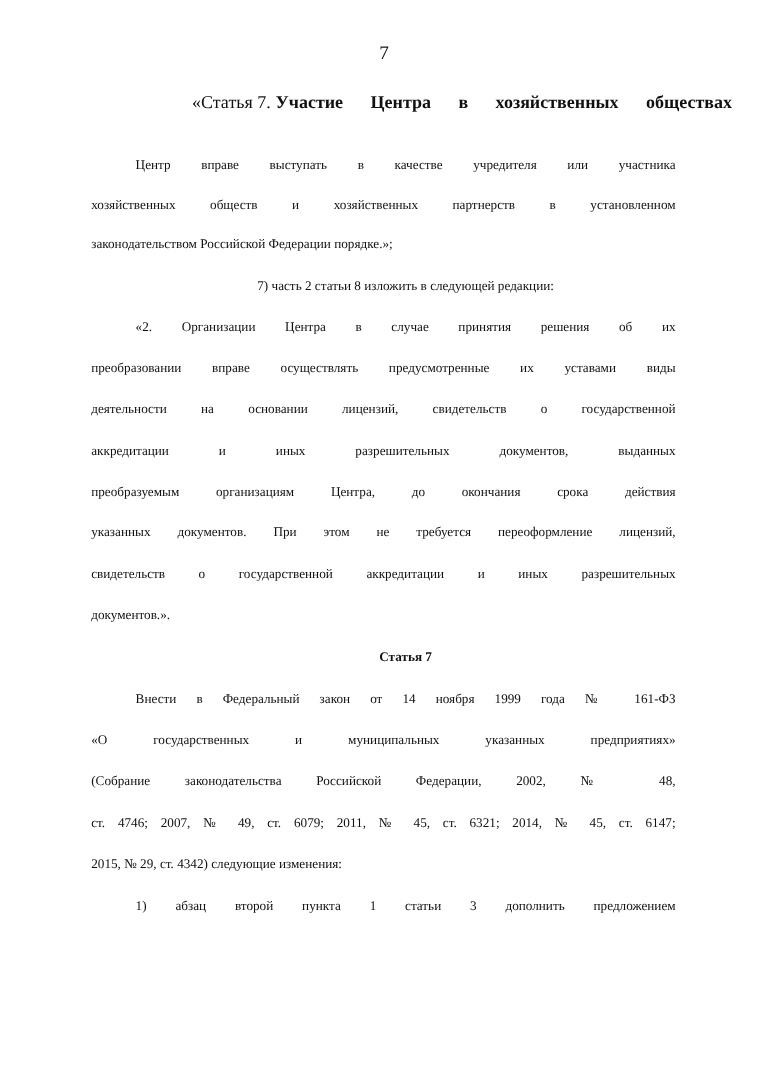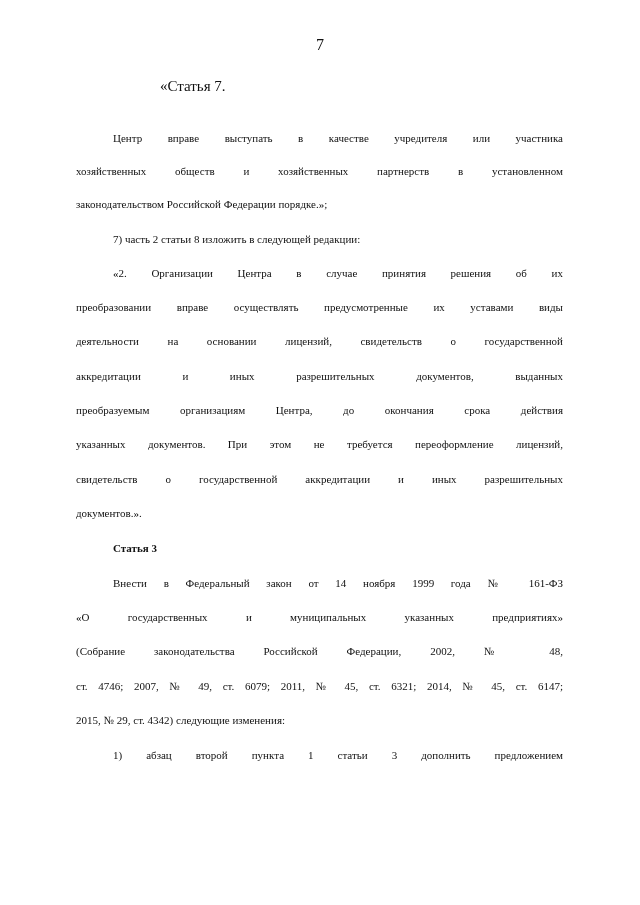--- a/index.html
+++ b/index.html
@@ -8,49 +8,56 @@
   .page { position: absolute; left: 0; top: 0; width: 640px; height: 905px; background: #fff; }
   .page-number { position: absolute; left: 0; width: 640px; top: 36px; text-align: center; font-size: 16px; }
   .heading { position: absolute; left: 115px; top: 78px; width: 450px; font-size: 15px; line-height: 16px; margin-left: 45px; }
   .heading .lead { font-weight: normal; }
   .heading .l1 { display: flex; justify-content: space-between; white-space: nowrap; }
   .heading .l1 .lead { margin-right: 4px; }
   .heading .l1 .words { display: flex; justify-content: space-between; flex: 1; font-weight: bold; }
   .heading .l2 { padding-left: 70px; font-weight: bold; }
   .line { position: absolute; left: 76px; width: 487px; font-size: 11px; line-height: 20px; white-space: nowrap; }
   .line.just { text-align: justify; text-align-last: justify; }
-  .line.indent { left: 113px; width: 450px; }
+  .line.indent { left: 113px; width: 450px; text-align: center; }
   .bold { font-weight: bold; }
 </style>
 </head>
 <body>
 
 <div class="page">
   <div class="page-number">7</div>
 
   <div class="heading">
     <div class="l1">
       <span class="lead">«Статья 7.</span>
+      <span class="words">
+        <span>Участие</span>
+        <span>Центра</span>
+        <span>в</span>
+        <span>хозяйственных</span>
+        <span>обществах</span>
+      </span>
     </div>
   </div>
 
   <div id="body-lines">
       <div class="line indent just" style="top: 128px;">Центр вправе выступать в качестве учредителя или участника</div>
       <div class="line just" style="top: 161px;">хозяйственных обществ и хозяйственных партнерств в установленном</div>
       <div class="line" style="top: 194px;">законодательством Российской Федерации порядке.»;</div>
       <div class="line indent" style="top: 229px;">7) часть 2 статьи 8 изложить в следующей редакции:</div>
       <div class="line indent just" style="top: 263px;">«2. Организации Центра в случае принятия решения об их</div>
       <div class="line just" style="top: 297px;">преобразовании вправе осуществлять предусмотренные их уставами виды</div>
       <div class="line just" style="top: 331px;">деятельности на основании лицензий, свидетельств о государственной</div>
       <div class="line just" style="top: 366px;">аккредитации и иных разрешительных документов, выданных</div>
       <div class="line just" style="top: 400px;">преобразуемым организациям Центра, до окончания срока действия</div>
       <div class="line just" style="top: 434px;">указанных документов. При этом не требуется переоформление лицензий,</div>
       <div class="line just" style="top: 469px;">свидетельств о государственной аккредитации и иных разрешительных</div>
       <div class="line" style="top: 503px;">документов.».</div>
-      <div class="line indent bold" style="top: 538px;">Статья 3</div>
+      <div class="line indent bold" style="top: 538px;">Статья 7</div>
       <div class="line indent just" style="top: 573px;">Внести в Федеральный закон от 14 ноября 1999 года № 161-ФЗ</div>
       <div class="line just" style="top: 607px;">«О государственных и муниципальных указанных предприятиях»</div>
       <div class="line just" style="top: 641px;">(Собрание законодательства Российской Федерации, 2002, № 48,</div>
       <div class="line just" style="top: 676px;">ст. 4746; 2007, № 49, ст. 6079; 2011, № 45, ст. 6321; 2014, № 45, ст. 6147;</div>
       <div class="line" style="top: 710px;">2015, № 29, ст. 4342) следующие изменения:</div>
       <div class="line indent just" style="top: 745px;">1) абзац второй пункта 1 статьи 3 дополнить предложением</div>
     </div>
 </div>
 
 </body></html>

